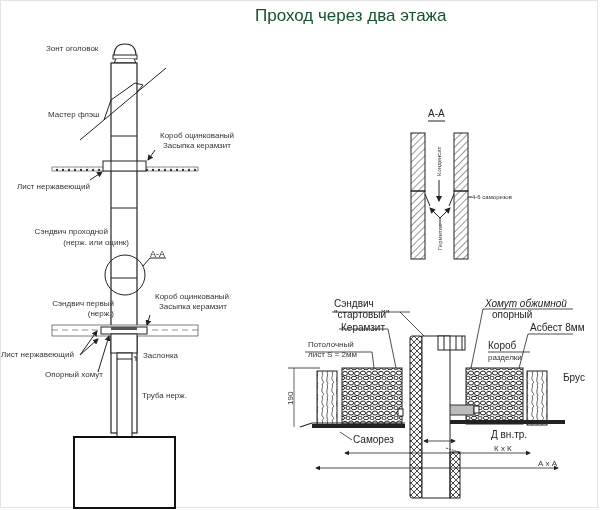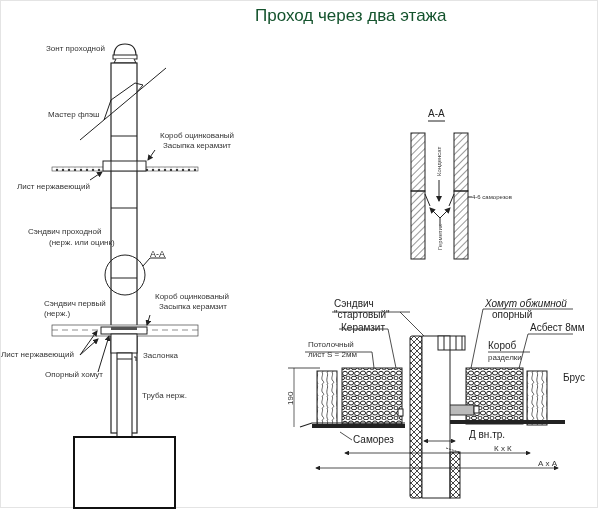--- a/index.html
+++ b/index.html
@@ -2,21 +2,21 @@
 <html><head>
 <meta charset="utf-8">
 <style>
   html, body { margin:0; padding:0; background:#ffffff; }
   body { width:600px; height:510px; position:relative; overflow:hidden;
          font-family:"Liberation Sans", sans-serif; color:#222; }
   #frame { position:absolute; left:0; top:0; width:598px; height:508px;
            border:1px solid #e4e4e4; box-sizing:border-box; }
   svg { position:absolute; left:0; top:0; }
   .lbl { position:absolute; font-size:8px; line-height:10px; white-space:nowrap; color:#333; }
-  .lbl-c { text-align:left; }
+  .lbl-c { text-align:right; }
   .title { position:absolute; left:255px; top:6px; font-size:17px; color:#14532d; }
   .big { font-size:10px; line-height:12px; color:#222; }
   .stove { position:absolute; font-size:14px; color:#222; }
   .vtext { position:absolute; font-size:6px; color:#444; transform-origin:left top; white-space:nowrap; }
 </style>
 </head>
 <body>
 
 <div id="frame"></div>
 
@@ -156,21 +156,21 @@
 
     <line x1="424" y1="441" x2="455" y2="441" stroke="#222" stroke-width="0.8" marker-start="url(#arrs)" marker-end="url(#arr)"></line>
     <line x1="446" y1="448" x2="459" y2="452" stroke="#222" stroke-width="0.8" stroke-dasharray="2 1"></line>
     <line x1="345" y1="453" x2="530" y2="453" stroke="#222" stroke-width="0.8" marker-start="url(#arrs)" marker-end="url(#arr)"></line>
     <line x1="316" y1="468" x2="558" y2="468" stroke="#222" stroke-width="0.8" marker-start="url(#arrs)" marker-end="url(#arr)"></line>
   </g>
 </svg>
 
 <div class="title">Проход через два этажа</div>
 
-<div class="lbl" style="left:46px;top:44px;">Зонт проходной</div>
+<div class="lbl" style="left:46px;top:44px;">Зонт оголовок</div>
 <div class="lbl" style="left:48px;top:110px;">Мастер флэш</div>
 <div class="lbl" style="left:160px;top:131px;">Короб оцинкованый</div>
 <div class="lbl" style="left:163px;top:141px;">Засыпка керамзит</div>
 <div class="lbl" style="left:17px;top:182px;">Лист нержавеющий</div>
 <div class="lbl lbl-c" style="left:28px;top:227px;width:80px;">Сэндвич проходной</div>
 <div class="lbl lbl-c" style="left:28px;top:238px;width:80px;margin-left:21px;">(нерж. или оцинк)</div>
 <div class="lbl big" style="left:150px;top:248px;font-size:9px;">А-А</div>
 <div class="lbl lbl-c" style="left:44px;top:299px;width:70px;">Сэндвич первый</div>
 <div class="lbl lbl-c" style="left:44px;top:309px;width:70px;">(нерж.)</div>
 <div class="lbl" style="left:155px;top:292px;">Короб оцинкованый</div>
@@ -192,15 +192,15 @@
 <div class="lbl" style="left:308px;top:340px;">Потолочный</div>
 <div class="lbl" style="left:308px;top:350px;">лист S = 2мм</div>
 <div class="lbl big" style="left:485px;top:298px;font-style:italic;">Хомут обжимной</div>
 <div class="lbl big" style="left:492px;top:309px;">опорный</div>
 <div class="lbl big" style="left:530px;top:322px;">Асбест 8мм</div>
 <div class="lbl big" style="left:488px;top:340px;">Короб</div>
 <div class="lbl" style="left:488px;top:353px;">разделки</div>
 <div class="lbl big" style="left:563px;top:372px;">Брус</div>
 <div class="lbl" style="left:286px;top:405px;transform:rotate(-90deg);transform-origin:left top;">190</div>
 <div class="lbl big" style="left:353px;top:434px;">Саморез</div>
-<div class="lbl big" style="left:469px;top:429px;">Д вн.тр.</div>
+<div class="lbl big" style="left:491px;top:429px;">Д вн.тр.</div>
 <div class="lbl" style="left:494px;top:444px;">К х К</div>
 <div class="lbl" style="left:494px;top:459px;margin-left:44px;">А х А</div>
 
 </body></html>

